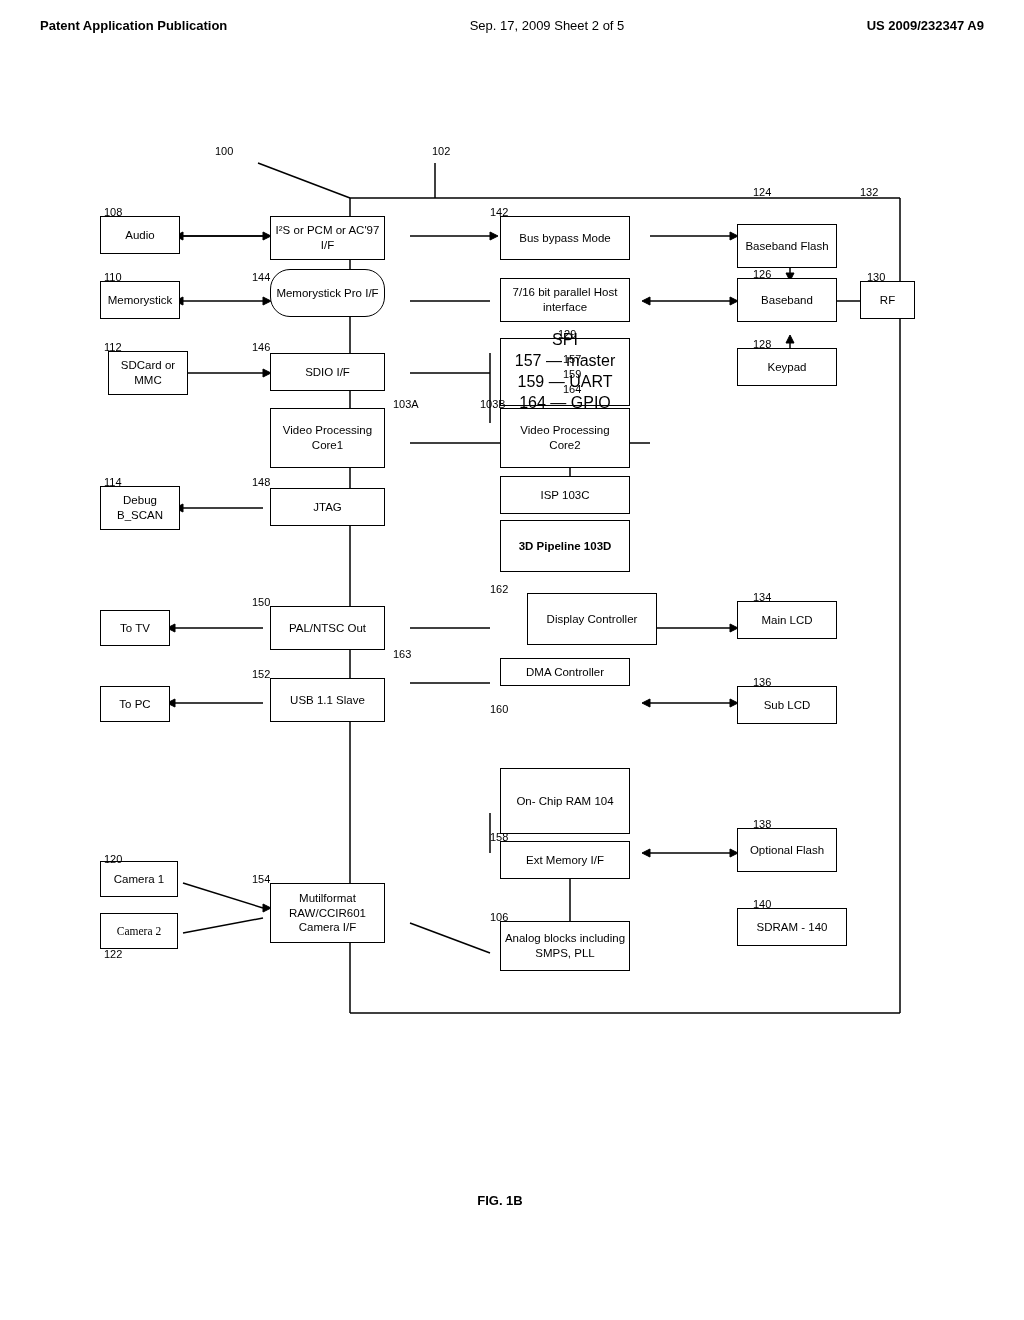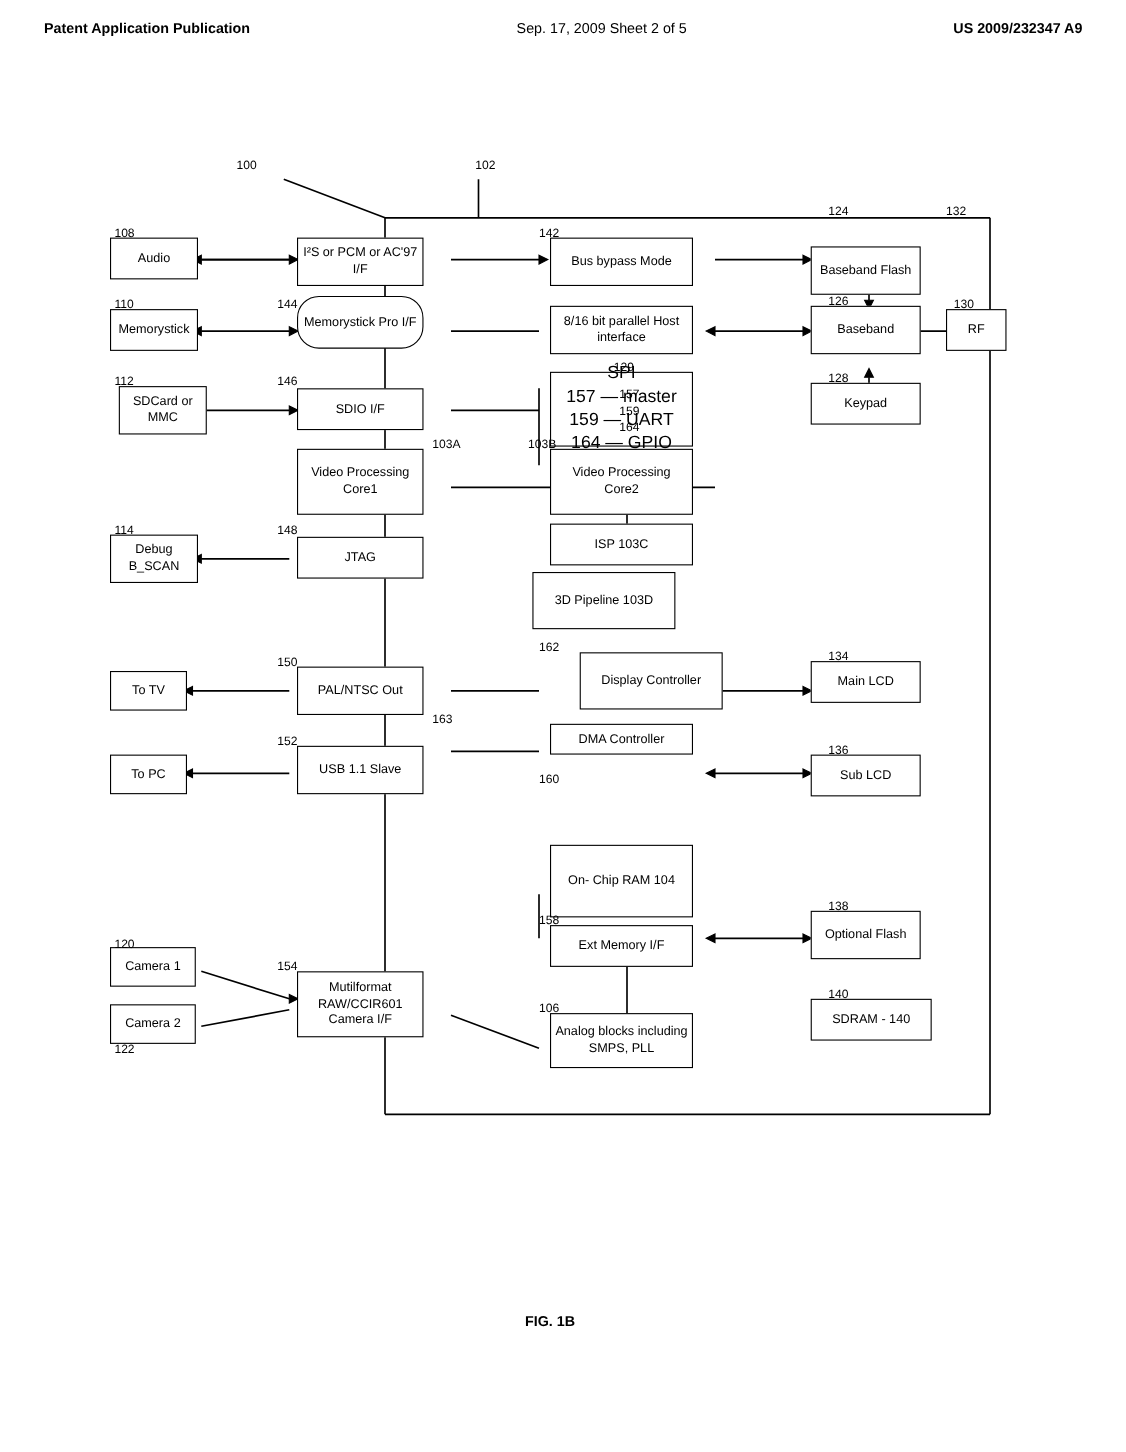--- a/index.html
+++ b/index.html
@@ -209,21 +209,21 @@
   </div>
 
   <div class="box" style="left:100px;top:633px;width:70px;height:36px;">
     <span>To PC</span>
   </div>
 
   <div class="box" style="left:100px;top:808px;width:78px;height:36px;">
     <span>Camera 1</span>
   </div>
 
-  <div class="box" style="left:100px;top:860px;width:78px;height:36px;">
+  <div class="box" style="left:100px;top:860px;width:78px;height:36px;font-family:Liberation Serif, serif;">
     <span>Camera 2</span>
   </div>
 
   <div class="box" style="left:270px;top:163px;width:115px;height:44px;">
     <span>I²S or PCM or
 AC'97 I/F</span>
   </div>
 
   <div class="box" style="left:270px;top:216px;width:115px;height:48px;border-radius:20px;">
     <span>Memorystick
@@ -259,21 +259,21 @@
 RAW/CCIR601
 Camera I/F</span>
   </div>
 
   <div class="box" style="left:500px;top:163px;width:130px;height:44px;">
     <span>Bus bypass
 Mode</span>
   </div>
 
   <div class="box" style="left:500px;top:225px;width:130px;height:44px;">
-    <span>8/16 bit parallel
+    <span>7/16 bit parallel
 Host interface</span>
   </div>
 
   <div class="box" style="left:500px;top:285px;width:130px;height:68px;">
     <span style="font-size:16px;white-space:pre-line;">SPI
 157 — master
 159 — UART
 164 — GPIO</span>
   </div>
 
@@ -281,21 +281,21 @@
     <span>Video
 Processing
 Core2</span>
   </div>
 
   <div class="box" style="left:500px;top:423px;width:130px;height:38px;">
     <span>ISP
 103C</span>
   </div>
 
-  <div class="box" style="left:484px;top:467px;width:130px;height:52px;">
+  <div class="box" style="left:500px;top:467px;width:130px;height:52px;font-weight:bold;">
     <span>3D
 Pipeline
 103D</span>
   </div>
 
   <div class="box" style="left:500px;top:540px;width:130px;height:52px;margin-left:27px;">
     <span>Display
 Controller</span>
   </div>
 

